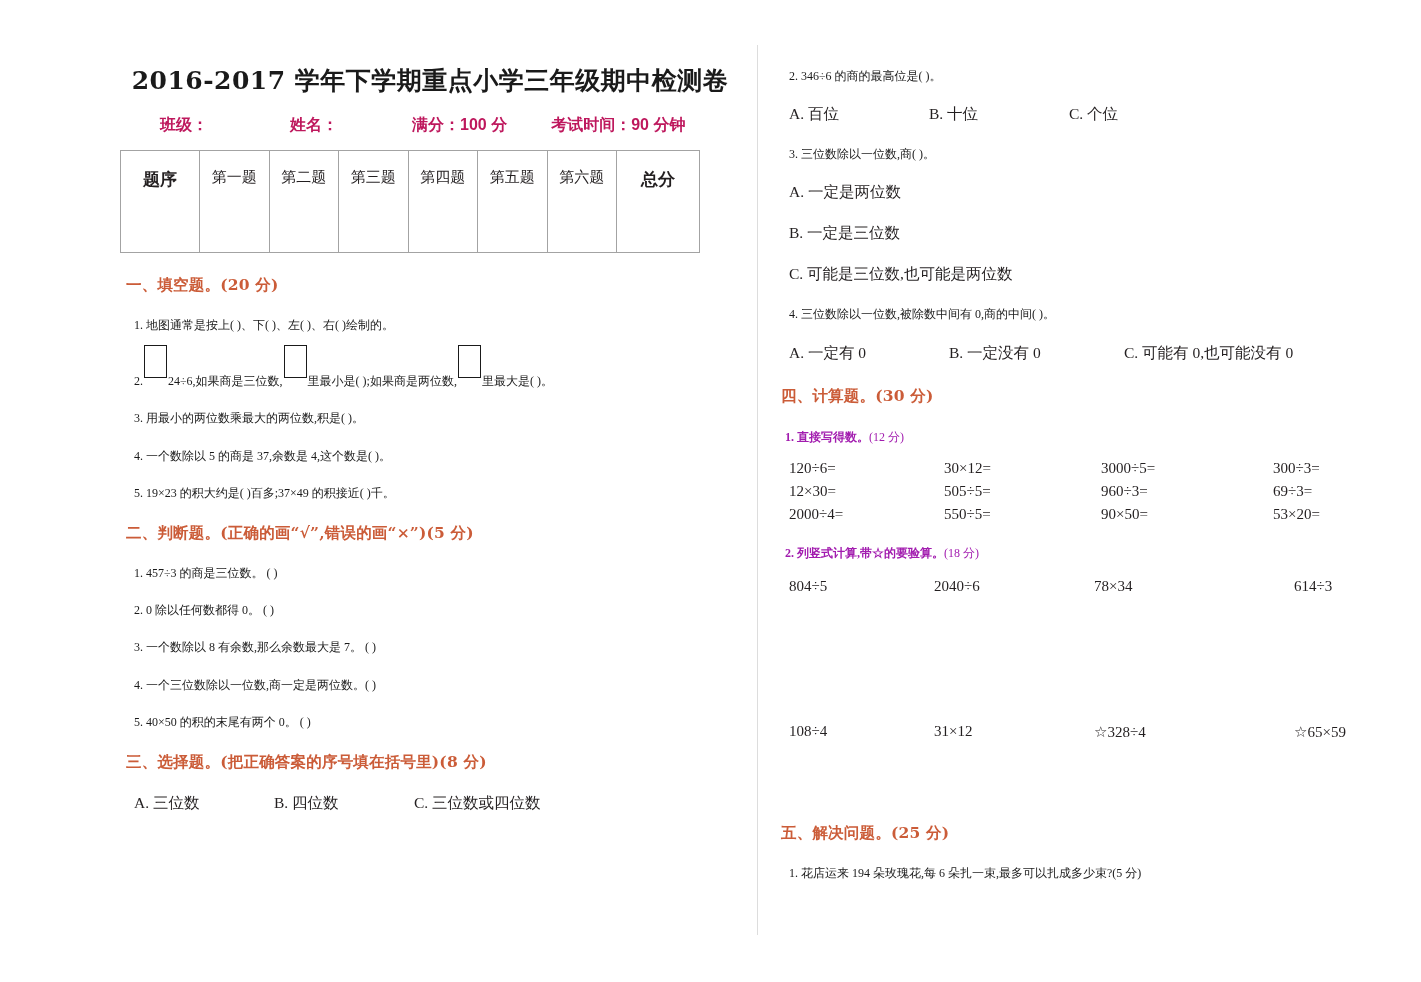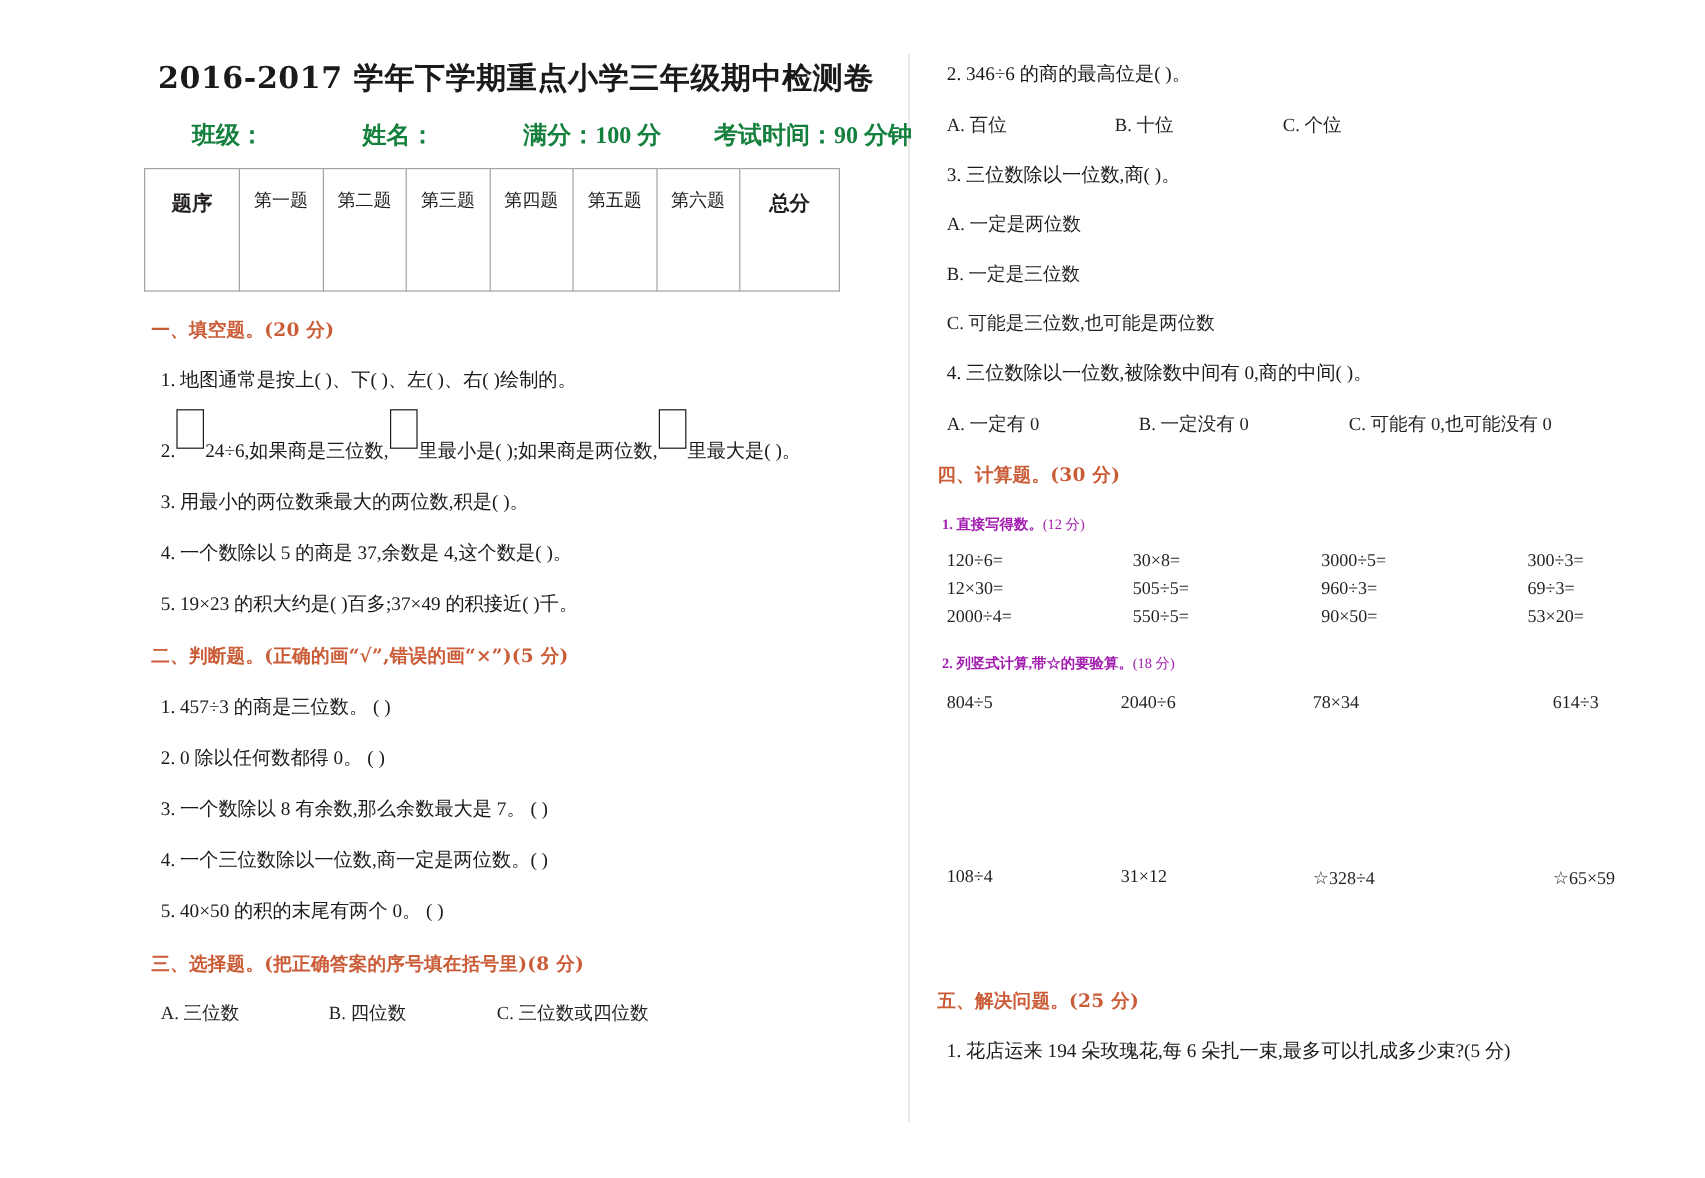--- a/index.html
+++ b/index.html
@@ -24,45 +24,45 @@
   .col-divider {
     position: absolute;
     left: 757px;
     top: 45px;
     width: 1px;
     height: 890px;
     background: #dddddd;
   }
   .col {
     position: absolute;
-    top: 0;
+    top: 16px;
   }
   .col-left  { left: 120px;  width: 620px; }
   .col-right { left: 775px;  width: 630px; }
 
   
   .doc-title {
     font-family: "DejaVu Serif", "Liberation Serif", serif;
     font-weight: bold;
     font-size: 25px;
     letter-spacing: 0.5px;
     text-align: center;
     margin: 0;
     padding-top: 48px;
     color: #1a1a1a;
   }
   .meta-line {
     display: flex;
     align-items: baseline;
-    font-family: Liberation Serif, serif;
-    font-weight: bold;
-    font-size: 20px;
+    font-family: Liberation Sans, sans-serif;
+    font-weight: bold;
+    font-size: 16px;
     margin: 18px 0 0 0;
     padding-left: 40px;
-    color: #15803d;
+    color: #be185d;
   }
   .meta-line span { white-space: nowrap; }
   .meta-class { margin-right: 82px; }
   .meta-name  { margin-right: 74px; }
   .meta-full  { margin-right: 44px; }
 
   
   table.score-table {
     border-collapse: collapse;
     margin-top: 14px;
@@ -92,21 +92,21 @@
   
   .section-head {
     color: #cb5c38;
     font-size: 15.5px;
     font-family: "DejaVu Serif", "Liberation Serif", serif;
     font-weight: bold;
     margin: 22px 0 0 6px;
     letter-spacing: 0.2px;
   }
   .q {
-    font-size: 16px;
+    font-size: 12px;
     margin: 21px 0 0 14px;
     color: #1a1a1a;
     line-height: 1.35;
     font-family: Liberation Serif, serif;
   }
   .opts {
     display: flex;
     margin: 20px 0 0 14px;
     font-size: 15.5px;
   }
@@ -243,21 +243,21 @@
     </div>
 
     <div class="section-head">四、计算题。(30 分)</div>
 
     <div class="mini-head">
       <span>1. 直接写得数。</span><span class="pts">(12 分)</span>
     </div>
 
     <div class="calc-grid">
       <span class="cell">120÷6=</span>
-      <span class="cell">30×8=</span>
+      <span class="cell">30×12=</span>
       <span class="cell">3000÷5=</span>
       <span class="cell">300÷3=</span>
       <span class="cell">12×30=</span>
       <span class="cell">505÷5=</span>
       <span class="cell">960÷3=</span>
       <span class="cell">69÷3=</span>
       <span class="cell">2000÷4=</span>
       <span class="cell">550÷5=</span>
       <span class="cell">90×50=</span>
       <span class="cell">53×20=</span>

